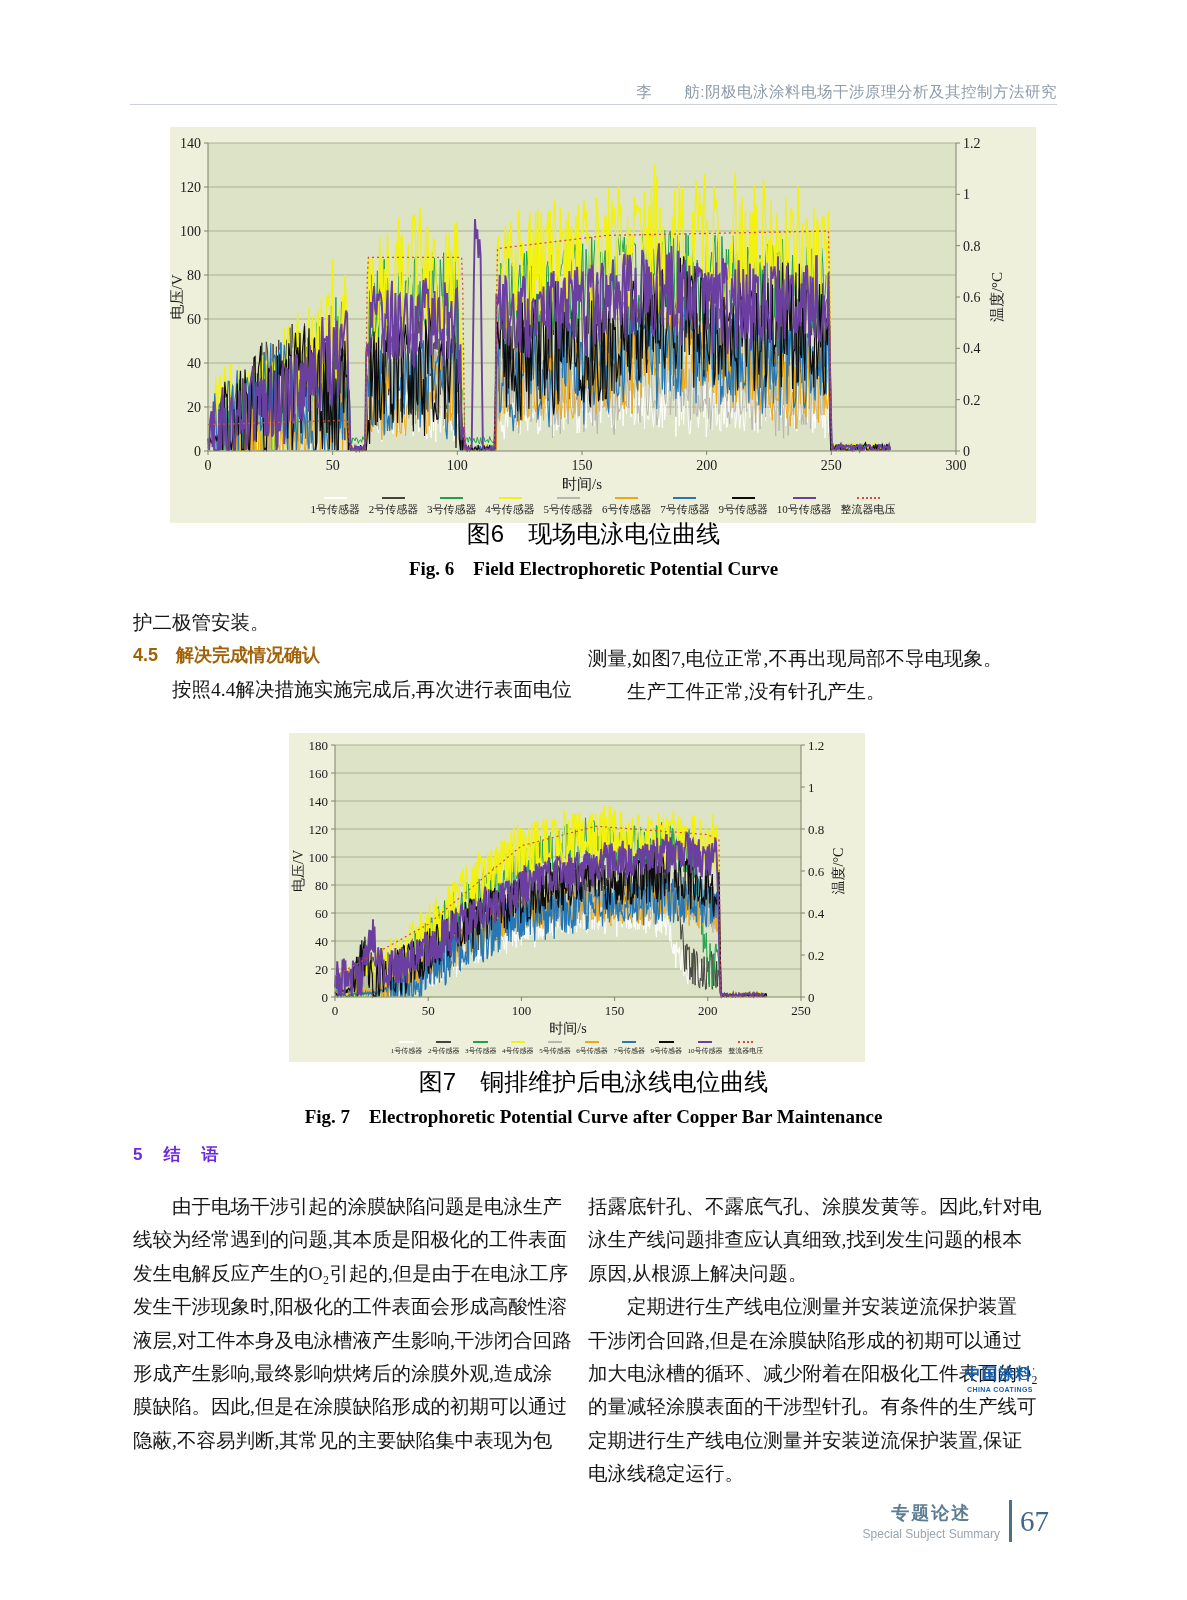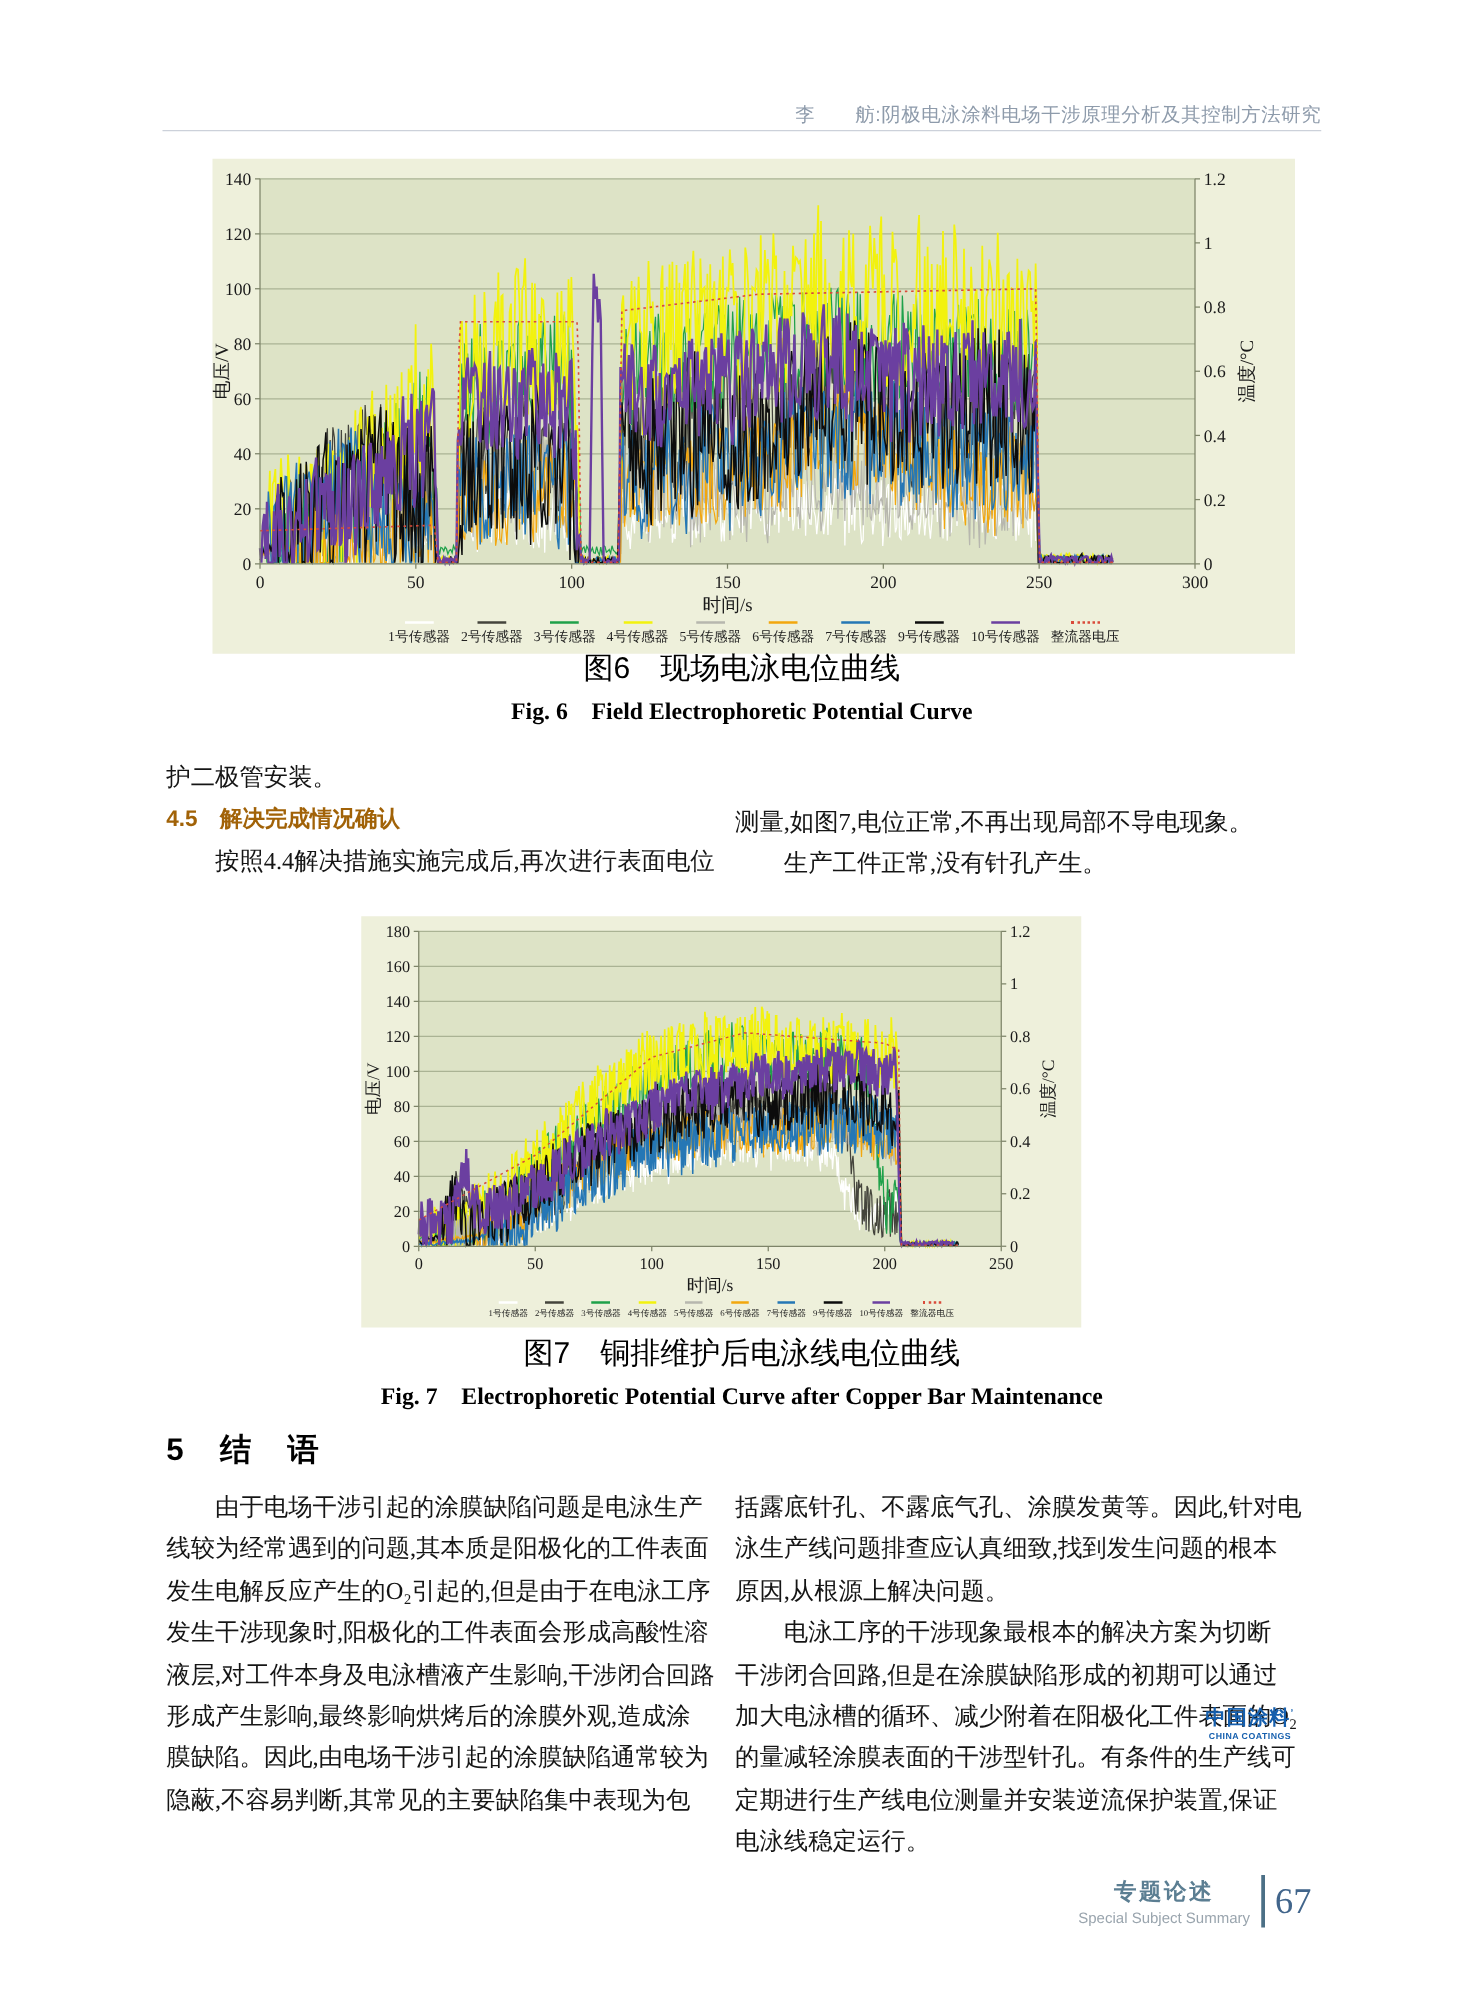--- a/index.html
+++ b/index.html
@@ -27,21 +27,21 @@
   .cap-en{font-family:"Liberation Serif","DejaVu Serif",serif;font-weight:bold;font-size:19px;margin-top:6px;}
 
   .col{position:absolute;font-size:19.5px;line-height:33.4px;color:#151515;}
   #upleft{left:133px;top:606px;width:450px;}
   #upright{left:588px;top:642px;width:472px;}
   .sub-heading{font-family:"Liberation Sans","DejaVu Sans",sans-serif;
     font-weight:bold;font-size:18px;color:#a16207;}
 
   #sec5{position:absolute;left:133px;top:1143px;
     font-family:"Liberation Sans","DejaVu Sans",sans-serif;font-weight:bold;
-    font-size:25px;color:#000000;letter-spacing:2px;}
+    font-size:17px;color:#6d28d9;letter-spacing:2px;}
   #conleft{left:133px;top:1190px;width:450px;}
   #conright{left:588px;top:1190px;width:472px;}
 
   .logo{position:absolute;left:950px;top:1364px;width:100px;text-align:center;color:#155fae;}
   .logo-zh{font-family:"Liberation Sans","DejaVu Sans",sans-serif;font-weight:bold;
     font-size:16px;letter-spacing:1px;}
   .logo-zh sup{font-size:8px;}
   .logo-en{font-family:"Liberation Sans","DejaVu Sans",sans-serif;font-weight:bold;
     font-size:7px;letter-spacing:.4px;margin-top:1px;}
 
@@ -320,29 +320,29 @@
 
   <div id="sec5">5　结　语</div>
 
   <div class="col" id="conleft">
     <div>　　由于电场干涉引起的涂膜缺陷问题是电泳生产</div>
     <div>线较为经常遇到的问题,其本质是阳极化的工件表面</div>
     <div>发生电解反应产生的O₂引起的,但是由于在电泳工序</div>
     <div>发生干涉现象时,阳极化的工件表面会形成高酸性溶</div>
     <div>液层,对工件本身及电泳槽液产生影响,干涉闭合回路</div>
     <div>形成产生影响,最终影响烘烤后的涂膜外观,造成涂</div>
-    <div>膜缺陷。因此,由电场干涉引起的涂膜缺陷通常较为</div>
+    <div>膜缺陷。因此,但是在涂膜缺陷形成的初期可以通过</div>
     <div>隐蔽,不容易判断,其常见的主要缺陷集中表现为包</div>
   </div>
 
   <div class="col" id="conright">
     <div>括露底针孔、不露底气孔、涂膜发黄等。因此,针对电</div>
     <div>泳生产线问题排查应认真细致,找到发生问题的根本</div>
     <div>原因,从根源上解决问题。</div>
-    <div>　　电泳工序的干涉现象最根本的解决方案为切断</div>
+    <div>　　定期进行生产线电位测量并安装逆流保护装置</div>
     <div>干涉闭合回路,但是在涂膜缺陷形成的初期可以通过</div>
     <div>加大电泳槽的循环、减少附着在阳极化工件表面的O₂</div>
     <div>的量减轻涂膜表面的干涉型针孔。有条件的生产线可</div>
     <div>定期进行生产线电位测量并安装逆流保护装置,保证</div>
     <div>电泳线稳定运行。</div>
   </div>
 
   <div class="logo">
     <div class="logo-zh"><span>中国涂料</span><sup>’</sup></div>
     <div class="logo-en">CHINA COATINGS</div>

